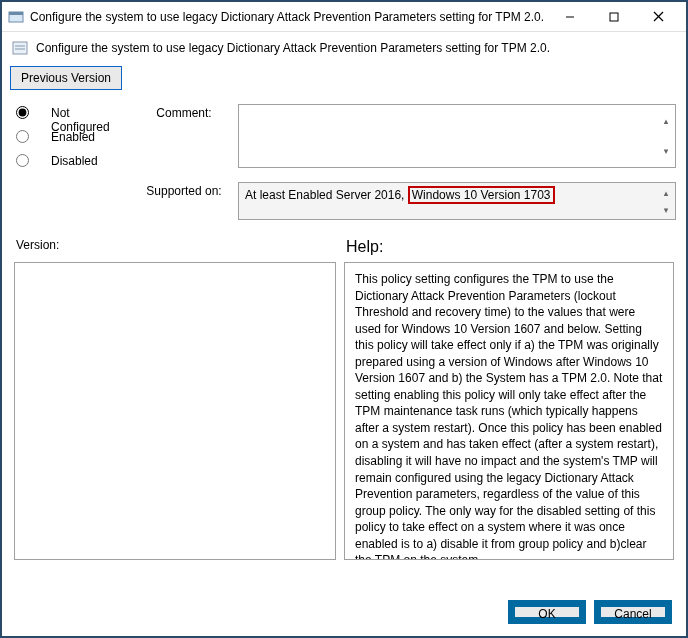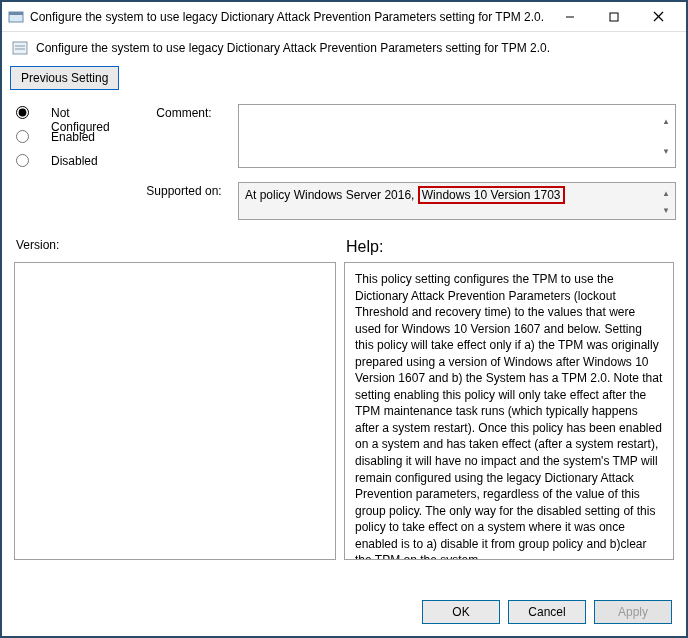--- a/index.html
+++ b/index.html
@@ -142,21 +142,21 @@
   padding: 10px 14px 12px 0;
   display:flex;
   justify-content:flex-end;
   gap:8px;
 }
 .footer button {
   width: 78px;
   height: 24px;
   font-size:12px;
   background:#e9e9e9;
-  border:1px solid #0369a1;
+  border:7px solid #0369a1;
   cursor:pointer;
 }
 .footer button.disabled { color:#9b9b9b; background:#e3e3e3; cursor:default; }
 </style>
 </head>
 <body>
 
 <div class="titlebar">
   <span class="icon">
     <svg viewBox="0 0 16 16">
@@ -190,21 +190,21 @@
     <svg viewBox="0 0 16 16">
         <rect x="1" y="2" width="14" height="12" fill="#e8f0f8" stroke="#8899aa"></rect>
         <line x1="3" y1="6" x2="13" y2="6" stroke="#8899aa"></line>
         <line x1="3" y1="9" x2="13" y2="9" stroke="#8899aa"></line>
       </svg>
   </span>
   <span class="txt">Configure the system to use legacy Dictionary Attack Prevention Parameters setting for TPM 2.0.</span>
 </div>
 
 <div class="nav-row">
-  <button class="nav-btn prev">Previous Setting</button>
+  <button class="nav-btn prev">Previous Version</button>
 </div>
 
 <div class="top-area">
   <div class="left-col">
     <label class="radio-row">
       <input type="radio" name="state" checked="" style="">
       <span>Not Configured</span>
     </label>
     <label class="radio-row">
       <input type="radio" name="state" style="">
@@ -222,21 +222,21 @@
       <div class="comment-box">
         <div class="spin-arrows">
           <div class="arrow">▴</div>
           <div class="arrow">▾</div>
         </div>
       </div>
     </div>
     <div class="lbl-row" style="margin-top:8px;">
       <div class="lbl">Supported on:</div>
       <div class="supported-box">
-        <span>At policy Windows Server 2016,</span>
+        <span>At least Enabled Server 2016,</span>
         <span class="highlight-red">Windows 10 Version 1703</span>
         <div class="spin-arrows">
           <div class="arrow">▴</div>
           <div class="arrow">▾</div>
         </div>
       </div>
     </div>
   </div>
 </div>
 
@@ -248,14 +248,13 @@
 <div class="lower-area">
   <div class="options-box"></div>
   <div class="help-box">
     <span>This policy setting configures the TPM to use the Dictionary Attack Prevention Parameters (lockout Threshold and recovery time) to the values that were used for Windows 10 Version 1607 and below. Setting this policy will take effect only if a) the TPM was originally prepared using a version of Windows after Windows 10 Version 1607 and b) the System has a TPM 2.0. Note that setting enabling this policy will only take effect after the TPM maintenance task runs (which typically happens after a system restart). Once this policy has been enabled on a system and has taken effect (after a system restart), disabling it will have no impact and the system's TMP will remain configured using the legacy Dictionary Attack Prevention parameters, regardless of the value of this group policy. The only way for the disabled setting of this policy to take effect on a system where it was once enabled is to a) disable it from group policy and b)clear the TPM on the system.</span>
   </div>
 </div>
 
 <div class="footer">
   <button>OK</button>
   <button>Cancel</button>
-  <button class="disabled">Apply</button>
 </div>
 
 </body></html>

